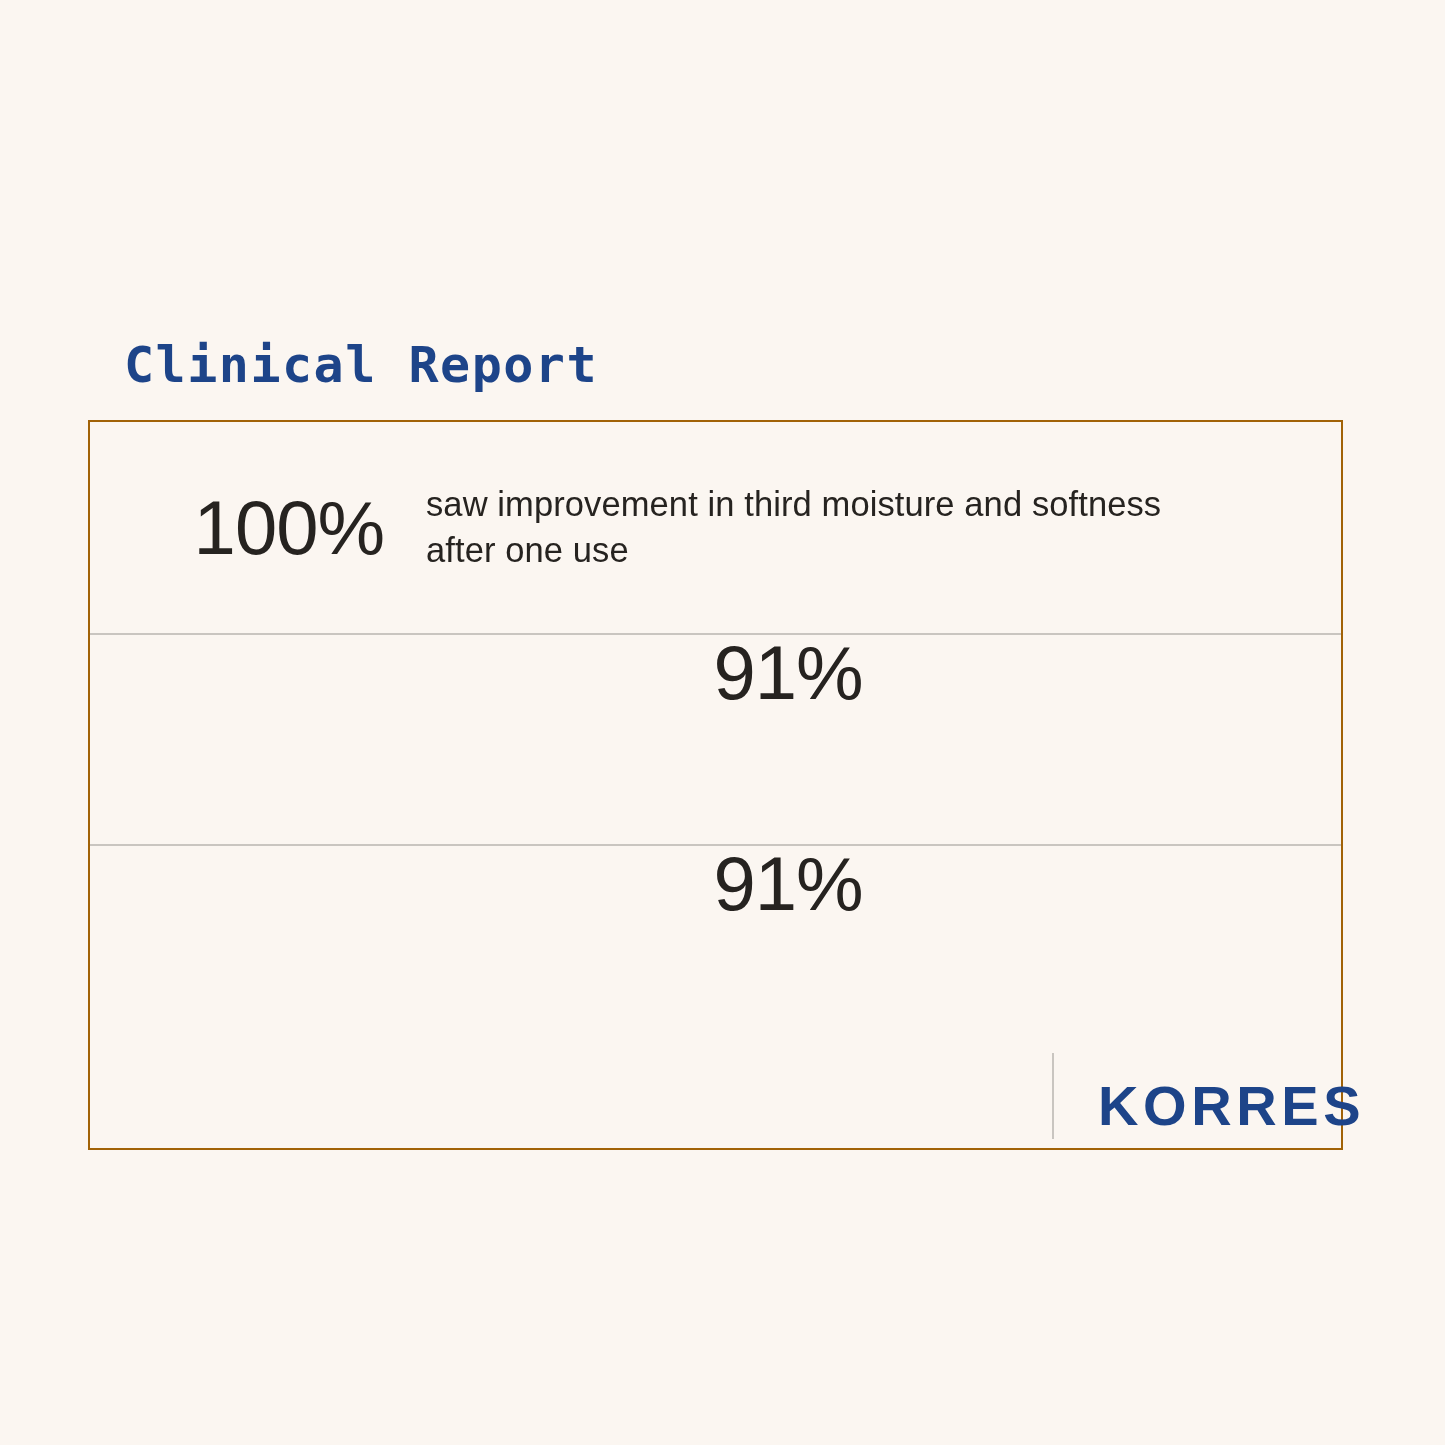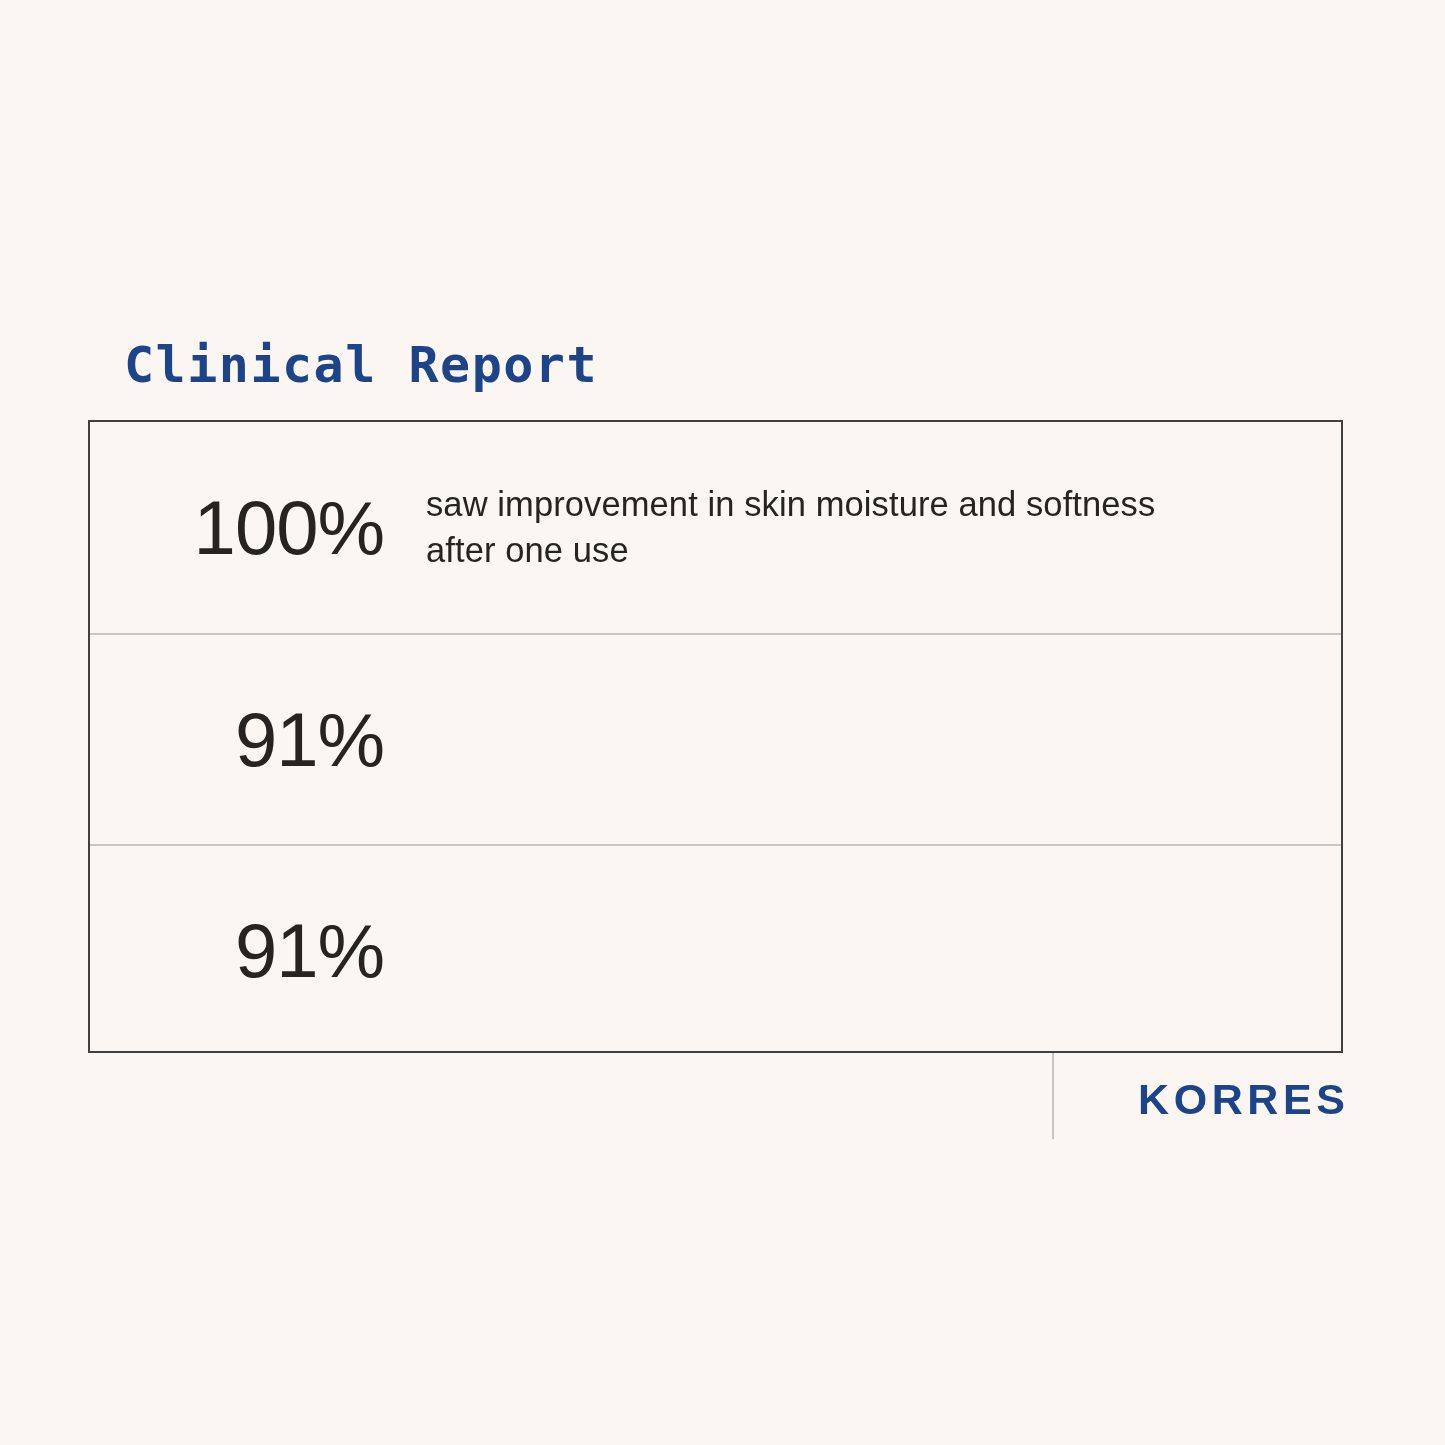--- a/index.html
+++ b/index.html
@@ -36,35 +36,36 @@
     line-height: 1;
     white-space: nowrap;
   }
 
   
   .stats-table {
     position: absolute;
     left: 88px;
     top: 420px;
     width: 1255px;
-    height: 633px;
+    height: 730px;
     box-sizing: border-box;
-    border: 2px solid #404040;
+    border: 2px solid #a16207;
   }
 
   .stat-row {
     position: relative;
     box-sizing: border-box;
     height: 211px;
     display: flex;
     align-items: center;
     padding-left: 0;
   }
   .stat-row + .stat-row {
     border-top: 2px solid #C9C5C0;
+    flex-direction: column;
   }
 
   .stat-value {
     width: 294px;
     box-sizing: border-box;
     padding-right: 0px;
     text-align: right;
     font-family: "Liberation Sans", sans-serif;
     font-size: 76px;
     font-weight: 300;
@@ -102,43 +103,43 @@
     position: absolute;
     left: 1052px;
     top: 1053px;
     width: 2px;
     height: 86px;
     background: #C9C5C0;
   }
 
   .brand-logo {
     position: absolute;
-    left: 1138px;
+    left: 1098px;
     top: 1078px;
     font-family: "Liberation Sans", sans-serif;
-    font-size: 43px;
+    font-size: 56px;
     font-weight: 700;
     color: #1D4489;
     letter-spacing: 4.6px;
     line-height: 1;
     white-space: nowrap;
   }
 </style>
 </head>
 <body>
 
 <div id="stage">
 
   <div class="report-title">Clinical Report</div>
 
   <div class="stats-table">
 
     <div class="stat-row">
       <div class="stat-value">100%</div>
-      <div class="stat-desc">saw improvement in skin moisture and softness after one use</div>
+      <div class="stat-desc">saw improvement in third moisture and softness after one use</div>
     </div>
 
     <div class="stat-row">
       <div class="stat-value">91%</div>
     </div>
 
     <div class="stat-row">
       <div class="stat-value">91%</div>
     </div>
 

